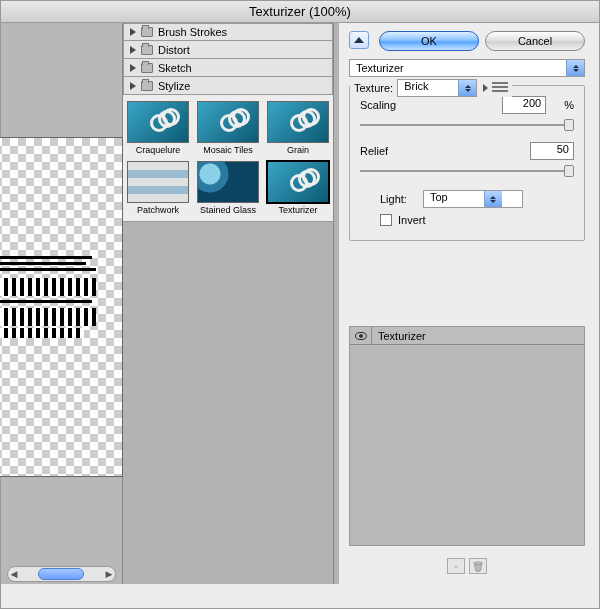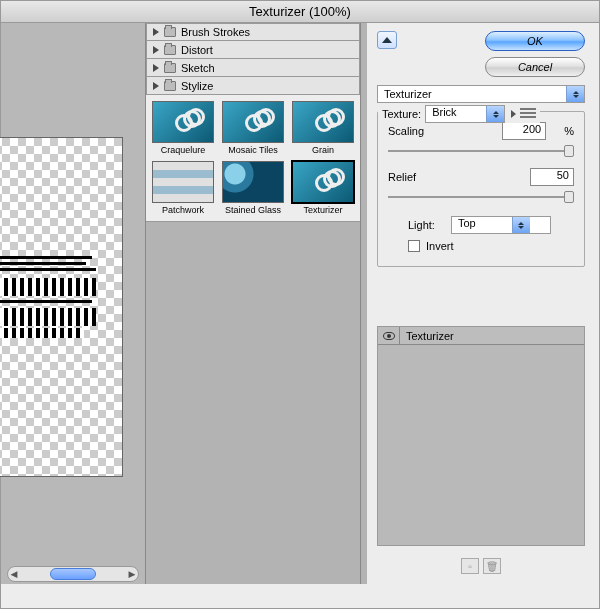--- a/index.html
+++ b/index.html
@@ -36,21 +36,21 @@
 .timg .rings span:nth-child(3){ left:24px; top:-2px; }
 .tlabel { font-size:9px; color:#000; margin-top:2px; }
 .splitter { width:6px; background:#b3b3b3; }
 .right-col { flex:1; background:#ededed; padding:8px 14px 6px 10px; display:flex; flex-direction:column; gap:8px; }
 .btn-row { display:flex; align-items:flex-start; gap:10px; }
 .collapse-btn { width:20px; height:18px; border:1px solid #7a9fd0; border-radius:3px; background:linear-gradient(#f0f6ff,#cfe0ff); display:flex; align-items:center; justify-content:center; }
 .collapse-btn .up { width:0;height:0;border-left:5px solid transparent;border-right:5px solid transparent;border-bottom:6px solid #234; }
 .aqua-btn { width:100px; height:20px; border:1px solid #5a7dc0; border-radius:10px; background:linear-gradient(#e8f3ff,#a6ccff 45%,#7ab4ff 55%,#cfe6ff); text-align:center; line-height:18px; color:#000; }
 .aqua-btn.default { border-color:#2a60c4; background:linear-gradient(#dff0ff,#8cc3ff 45%,#5aa6ff 55%,#c6e2ff); }
 .cancel-btn { width:100px; height:20px; border:1px solid #888; border-radius:10px; background:linear-gradient(#fff,#e2e2e2 45%,#d0d0d0 55%,#f0f0f0); text-align:center; line-height:18px; }
-.btn-stack { display:flex; flex-direction:column; gap:6px; margin-left:auto; align-items:center;font-style:italic; }
+.btn-stack { display:flex; flex-direction:row; gap:6px; margin-left:auto; align-items:center; }
 .dropdown { display:flex; align-items:center; border:1px solid #9a9a9a; height:18px; background:#fff; }
 .dropdown .dd-label { flex:1; padding:0 6px; }
 .dd-end { width:18px; height:100%; background:linear-gradient(#b7d5ff,#6da4f2); border-left:1px solid #7a9fd0; display:flex; flex-direction:column; align-items:center; justify-content:center; }
 .dd-end .caret { width:0;height:0;border-left:3px solid transparent;border-right:3px solid transparent; }
 .dd-end .caret.up { border-bottom:3px solid #234; margin-bottom:1px;}
 .dd-end .caret.down { border-top:3px solid #234; }
 .fieldset { border:1px solid #aaa; border-radius:2px; padding:10px 10px 14px 10px; position:relative; }
 .fieldset .legend { position:absolute; top:-7px; left:0; background:#ededed; padding:0 4px; font-size:11px; }
 .row { display:flex; align-items:center; gap:16px; margin-bottom:4px; }
 .row label { width:52px; }

